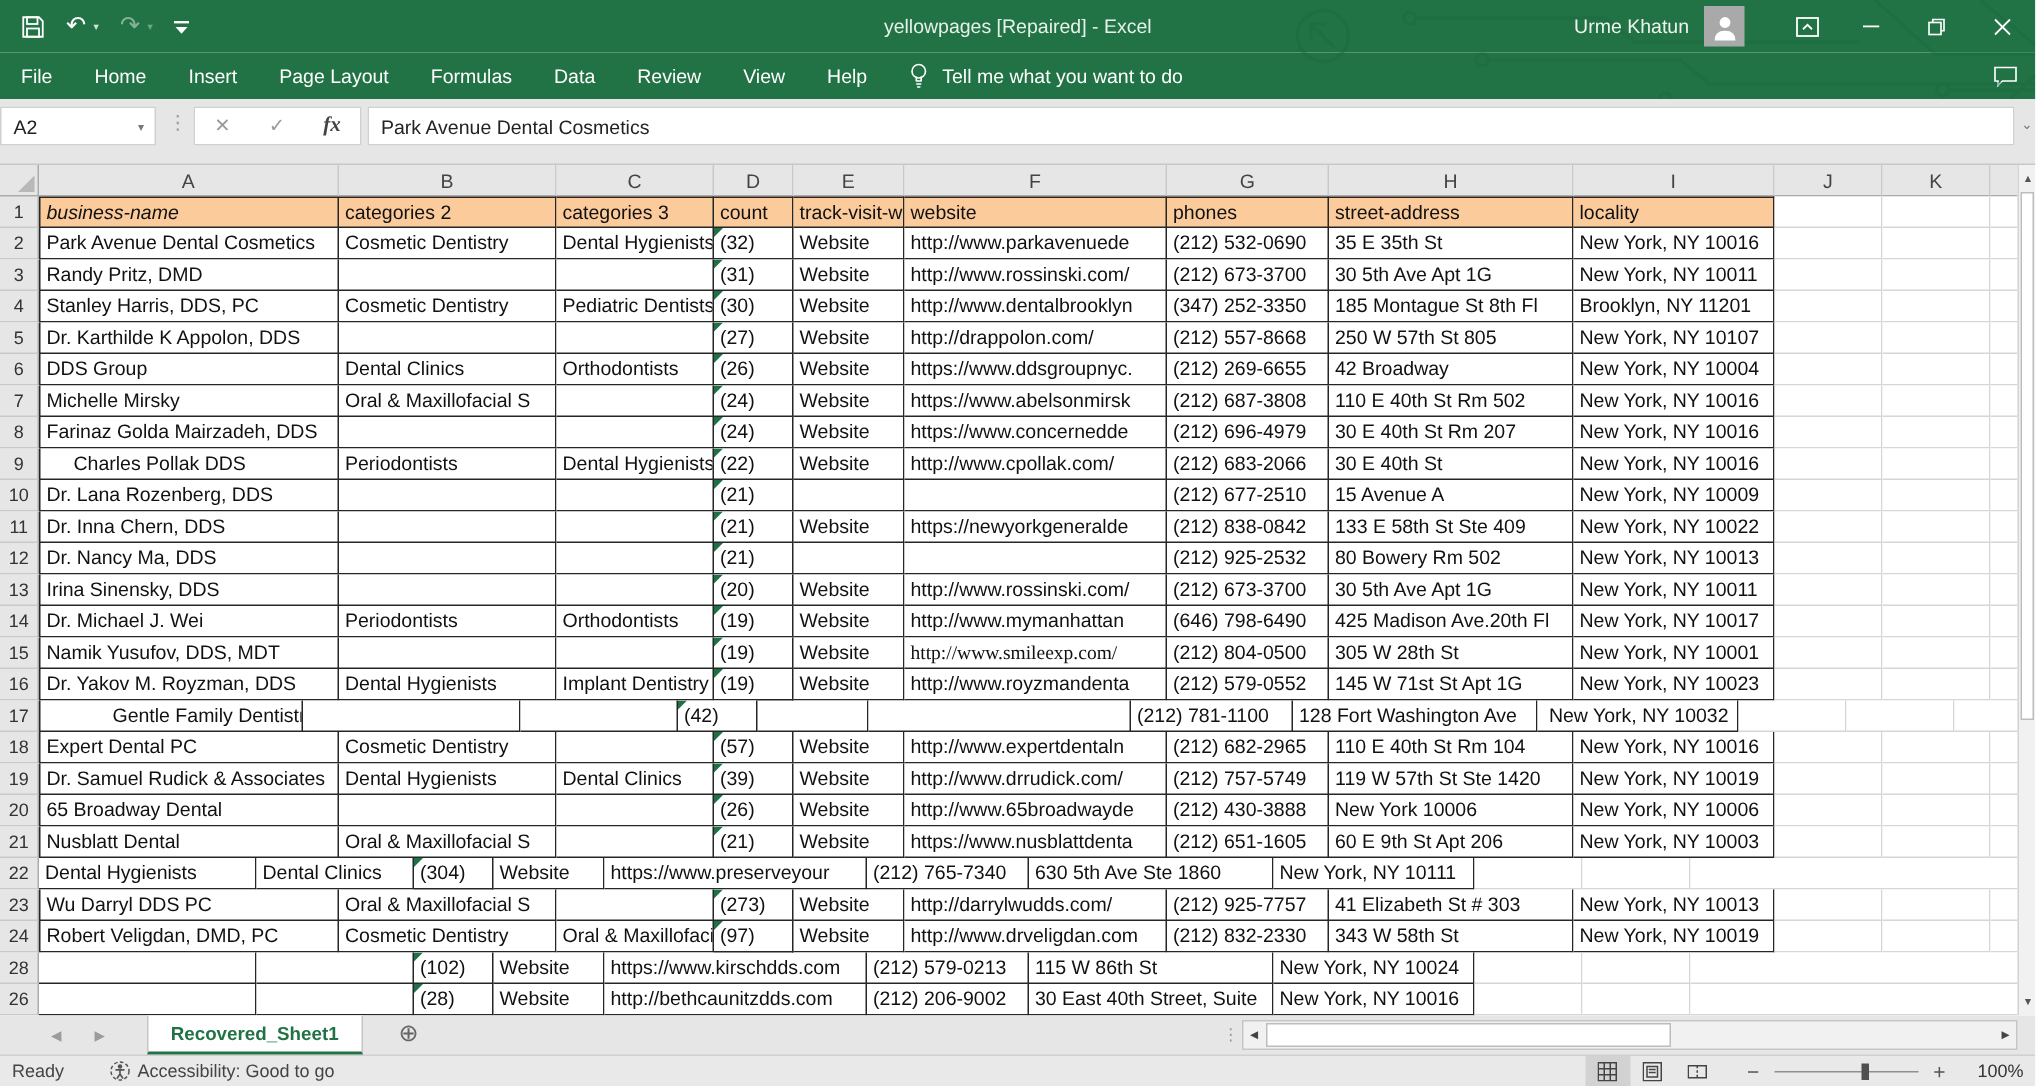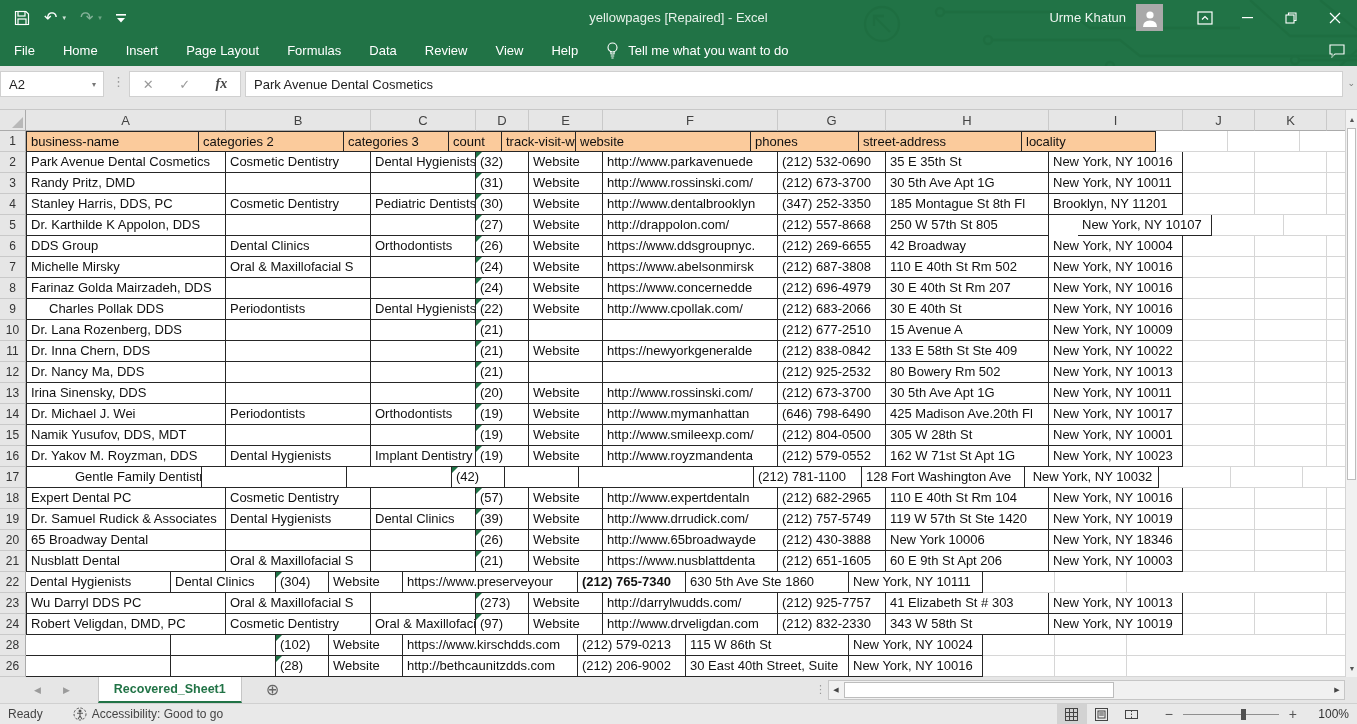--- a/index.html
+++ b/index.html
@@ -231,21 +231,21 @@
           <div class="colh" style="width: 108px;">G</div>
           <div class="colh" style="width: 163px;">H</div>
           <div class="colh" style="width: 134px;">I</div>
           <div class="colh" style="width: 72px;">J</div>
           <div class="colh" style="width: 72px;">K</div>
           <div class="colh fill"></div>
         </div>
       <div id="grid-body">
           <div class="row">
             <div class="gut">1</div>
-            <div class="c b hdr bt bl" style="width: 173px;">business-name</div>
+            <div class="c b hdr bt bl" style="width: 200px; font-style: italic;">business-name</div>
             <div class="c b hdr bt" style="width: 145px;">categories 2</div>
             <div class="c b hdr bt" style="width: 105px;">categories 3</div>
             <div class="c b hdr bt" style="width: 53px;">count</div>
             <div class="c b hdr bt" style="width: 74px;">track-visit-w</div>
             <div class="c b hdr bt" style="width: 175px;">website</div>
             <div class="c b hdr bt" style="width: 108px;">phones</div>
             <div class="c b hdr bt" style="width: 163px;">street-address</div>
             <div class="c b hdr bt" style="width: 134px;">locality</div>
             <div class="c" style="width: 72px;"></div>
             <div class="c" style="width: 72px;"></div>
@@ -299,21 +299,21 @@
           <div class="row">
             <div class="gut">5</div>
             <div class="c b bl" style="width: 200px;">Dr. Karthilde K Appolon, DDS</div>
             <div class="c b" style="width: 145px;"></div>
             <div class="c b" style="width: 105px;"></div>
             <div class="c b err" style="width: 53px;">(27)</div>
             <div class="c b" style="width: 74px;">Website</div>
             <div class="c b" style="width: 175px;">http://drappolon.com/</div>
             <div class="c b" style="width: 108px;">(212) 557-8668</div>
             <div class="c b" style="width: 163px;">250 W 57th St 805</div>
-            <div class="c b" style="width: 134px; margin-left: 29px;">New York, NY 10107</div>
+            <div class="c b" style="width: 134px;">New York, NY 10107</div>
             <div class="c" style="width: 72px;"></div>
             <div class="c" style="width: 72px;"></div>
             <div class="c fill"></div>
           </div>
           <div class="row">
             <div class="gut">6</div>
             <div class="c b bl" style="width: 200px;">DDS Group</div>
             <div class="c b" style="width: 145px;">Dental Clinics</div>
             <div class="c b" style="width: 105px;">Orthodontists</div>
             <div class="c b err" style="width: 53px;">(26)</div>
@@ -446,38 +446,38 @@
             <div class="c" style="width: 72px;"></div>
             <div class="c fill"></div>
           </div>
           <div class="row">
             <div class="gut">15</div>
             <div class="c b bl" style="width: 200px;">Namik Yusufov, DDS, MDT</div>
             <div class="c b" style="width: 145px;"></div>
             <div class="c b" style="width: 105px;"></div>
             <div class="c b err" style="width: 53px;">(19)</div>
             <div class="c b" style="width: 74px;">Website</div>
-            <div class="c b" style="width: 175px;">http://www.smileexp.com/</div>
+            <div class="c b" style="width: 175px; font-family: Liberation Serif, serif;">http://www.smileexp.com/</div>
             <div class="c b" style="width: 108px;">(212) 804-0500</div>
             <div class="c b" style="width: 163px;">305 W 28th St</div>
             <div class="c b" style="width: 134px;">New York, NY 10001</div>
             <div class="c" style="width: 72px;"></div>
             <div class="c" style="width: 72px;"></div>
             <div class="c fill"></div>
           </div>
           <div class="row">
             <div class="gut">16</div>
             <div class="c b bl" style="width: 200px;">Dr. Yakov M. Royzman, DDS</div>
             <div class="c b" style="width: 145px;">Dental Hygienists</div>
             <div class="c b" style="width: 105px;">Implant Dentistry</div>
             <div class="c b err" style="width: 53px;">(19)</div>
             <div class="c b" style="width: 74px;">Website</div>
             <div class="c b" style="width: 175px;">http://www.royzmandenta</div>
             <div class="c b" style="width: 108px;">(212) 579-0552</div>
-            <div class="c b" style="width: 163px;">162 W 71st St Apt 1G</div>
+            <div class="c b" style="width: 163px;">145 W 71st St Apt 1G</div>
             <div class="c b" style="width: 134px;">New York, NY 10023</div>
             <div class="c" style="width: 72px;"></div>
             <div class="c" style="width: 72px;"></div>
             <div class="c fill"></div>
           </div>
           <div class="row">
             <div class="gut">17</div>
             <div class="c b bl" style="width: 176px; padding-left: 48px;">Gentle Family Dentistry Fishkin</div>
             <div class="c b" style="width: 145px;"></div>
             <div class="c b" style="width: 105px;"></div>
@@ -524,21 +524,21 @@
           <div class="row">
             <div class="gut">20</div>
             <div class="c b bl" style="width: 200px;">65 Broadway Dental</div>
             <div class="c b" style="width: 145px;"></div>
             <div class="c b" style="width: 105px;"></div>
             <div class="c b err" style="width: 53px;">(26)</div>
             <div class="c b" style="width: 74px;">Website</div>
             <div class="c b" style="width: 175px;">http://www.65broadwayde</div>
             <div class="c b" style="width: 108px;">(212) 430-3888</div>
             <div class="c b" style="width: 163px;">New York 10006</div>
-            <div class="c b" style="width: 134px;">New York, NY 18346</div>
+            <div class="c b" style="width: 134px;">New York, NY 10006</div>
             <div class="c" style="width: 72px;"></div>
             <div class="c" style="width: 72px;"></div>
             <div class="c fill"></div>
           </div>
           <div class="row">
             <div class="gut">21</div>
             <div class="c b bl" style="width: 200px;">Nusblatt Dental</div>
             <div class="c b" style="width: 145px;">Oral &amp; Maxillofacial S</div>
             <div class="c b" style="width: 105px;"></div>
             <div class="c b err" style="width: 53px;">(21)</div>
@@ -551,21 +551,21 @@
             <div class="c" style="width: 72px;"></div>
             <div class="c fill"></div>
           </div>
           <div class="row">
             <div class="gut">22</div>
             <div class="c b" style="width: 145px;">Dental Hygienists</div>
             <div class="c b" style="width: 105px;">Dental Clinics</div>
             <div class="c b err" style="width: 53px;">(304)</div>
             <div class="c b" style="width: 74px;">Website</div>
             <div class="c b" style="width: 175px;">https://www.preserveyour</div>
-            <div class="c b" style="width: 108px; font-weight: bold;">(212) 765-7340</div>
+            <div class="c b" style="width: 108px;">(212) 765-7340</div>
             <div class="c b" style="width: 163px;">630 5th Ave Ste 1860</div>
             <div class="c b" style="width: 134px;">New York, NY 10111</div>
             <div class="c" style="width: 72px;"></div>
             <div class="c" style="width: 72px;"></div>
             <div class="c fill"></div>
           </div>
           <div class="row">
             <div class="gut">23</div>
             <div class="c b bl" style="width: 200px;">Wu Darryl DDS PC</div>
             <div class="c b" style="width: 145px;">Oral &amp; Maxillofacial S</div>

